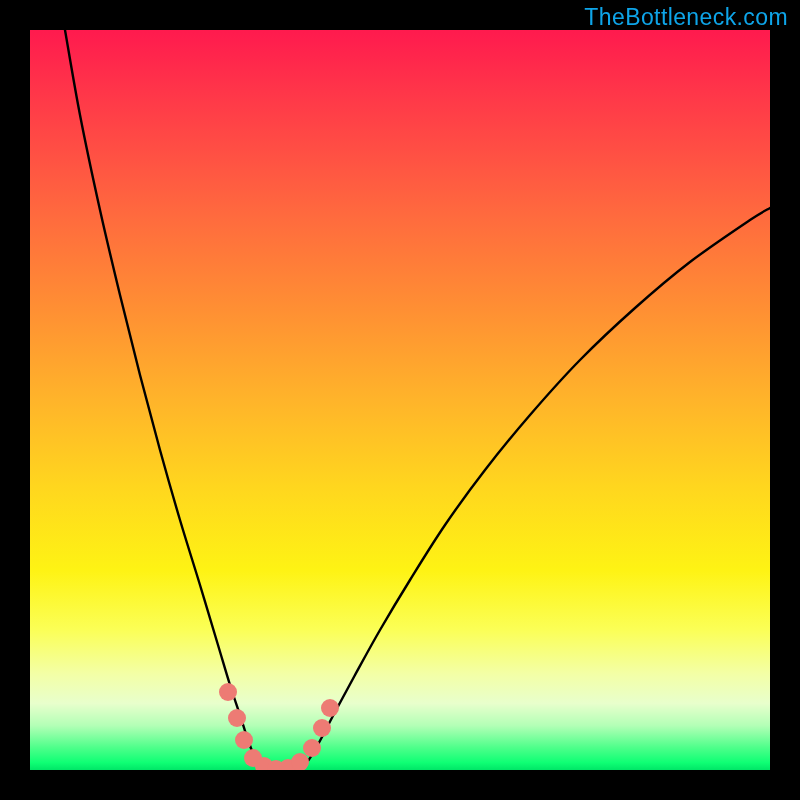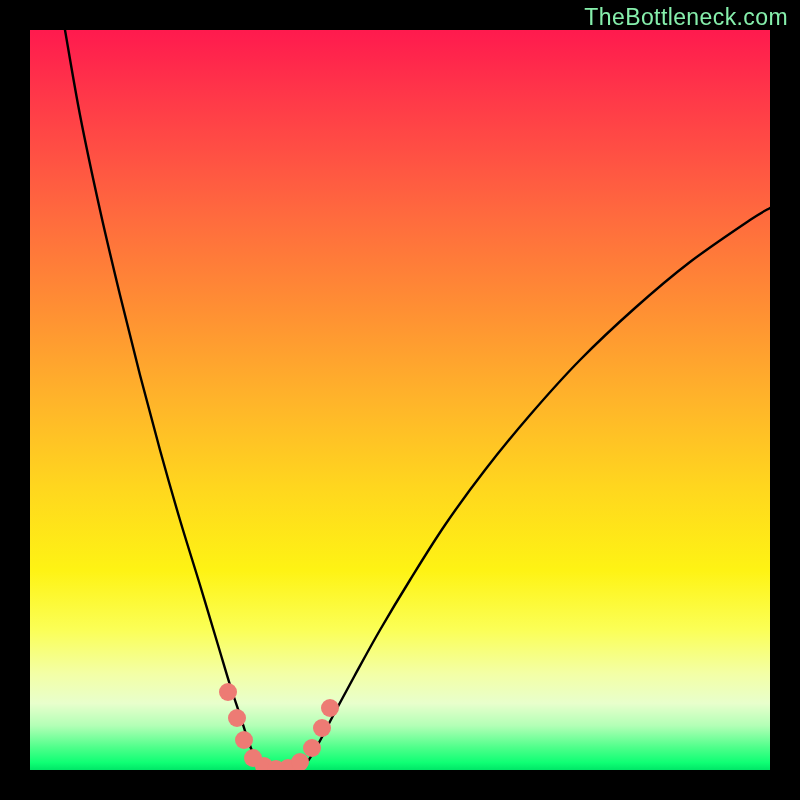--- a/index.html
+++ b/index.html
@@ -42,21 +42,21 @@
       #4dff8a 97%,
       #0fff74 99%,
       #00e667 100%
     );
     overflow: hidden;
   }
   .watermark {
     position: absolute;
     top: 4px;
     right: 12px;
-    color: #86efac;
+    color: #0ea5e9;
     font-size: 23px;
     font-weight: 400;
     letter-spacing: 0.4px;
   }
   svg.curves {
     position: absolute;
     left: 0;
     top: 0;
   }
 </style>

